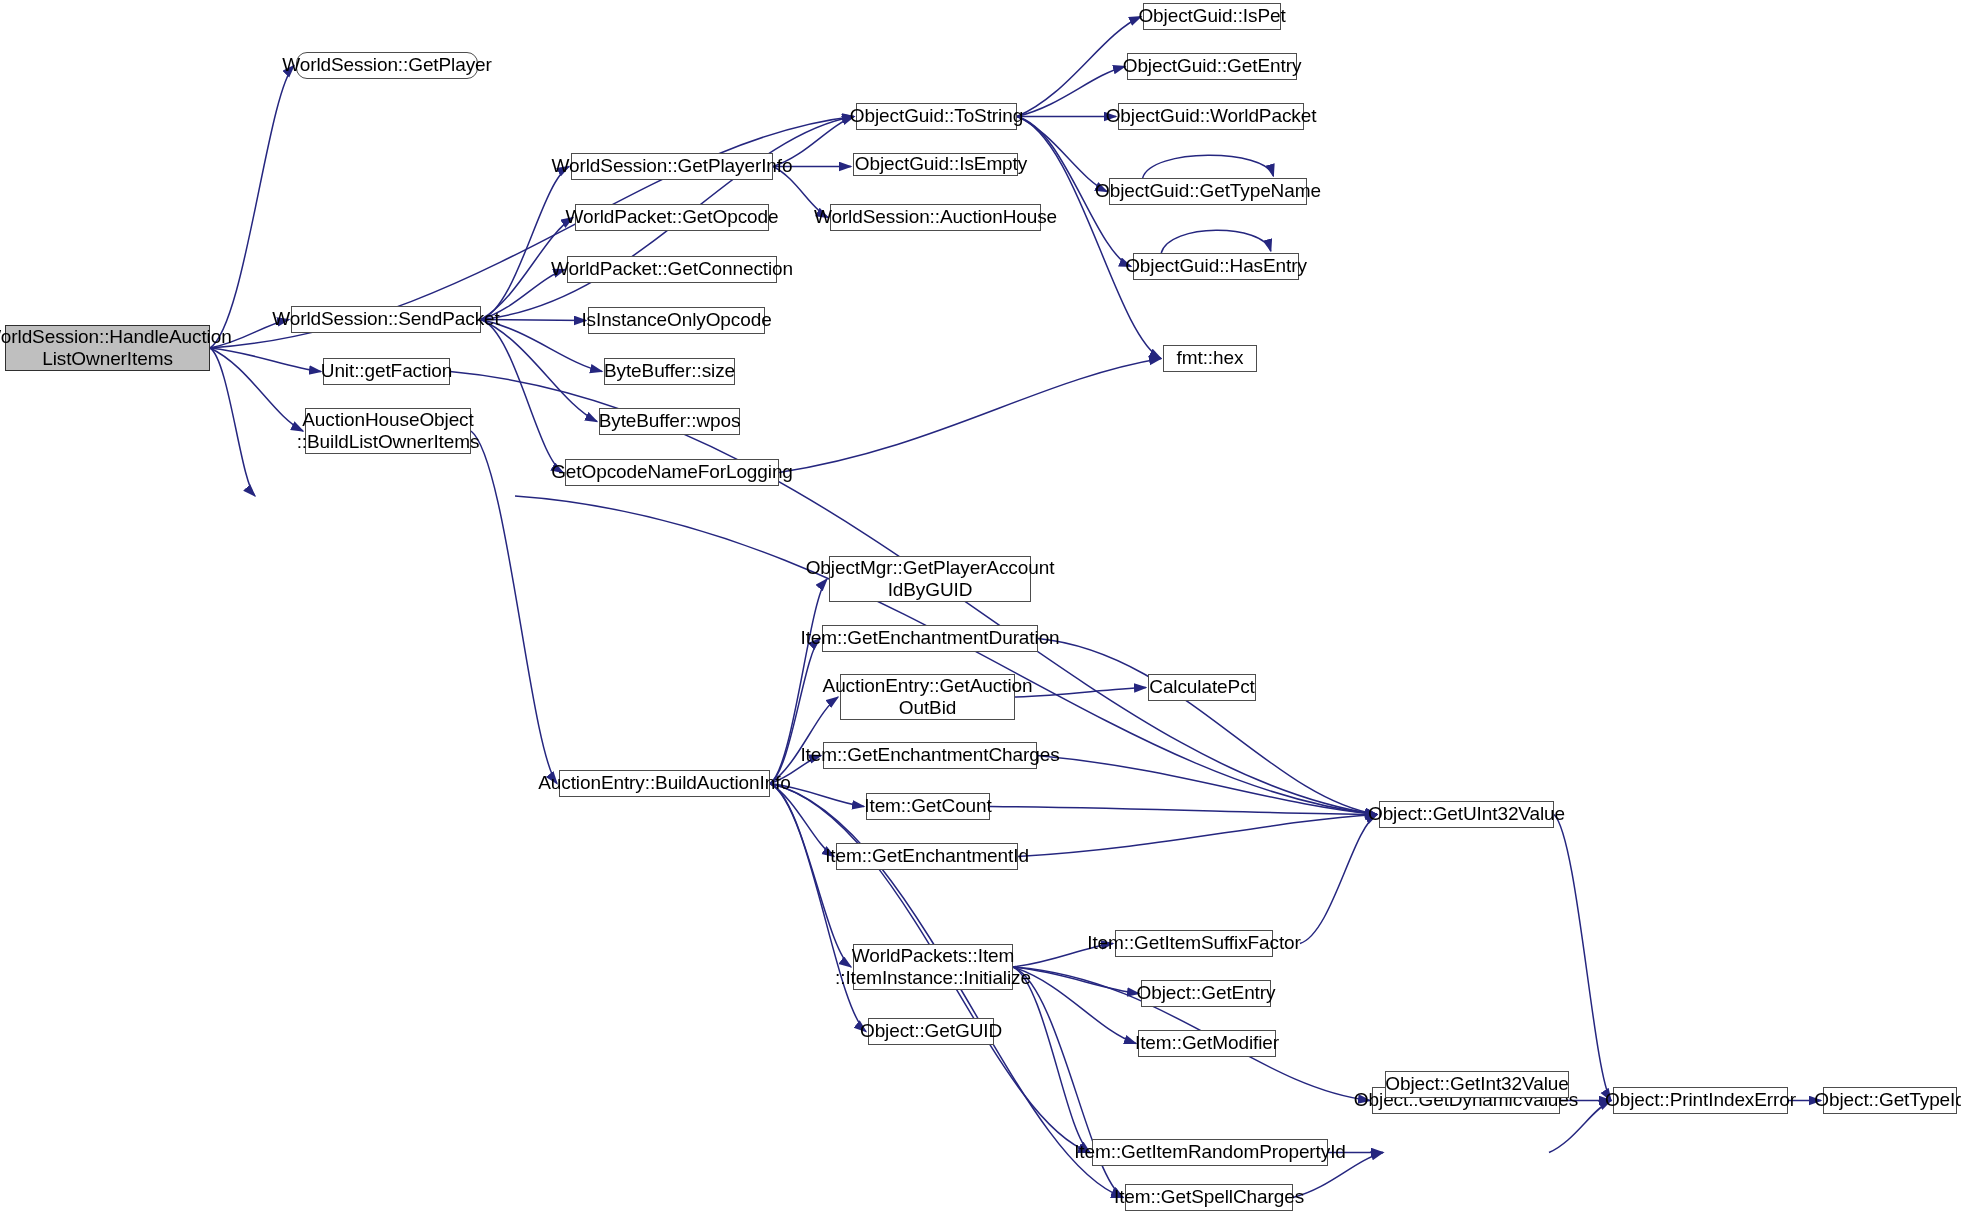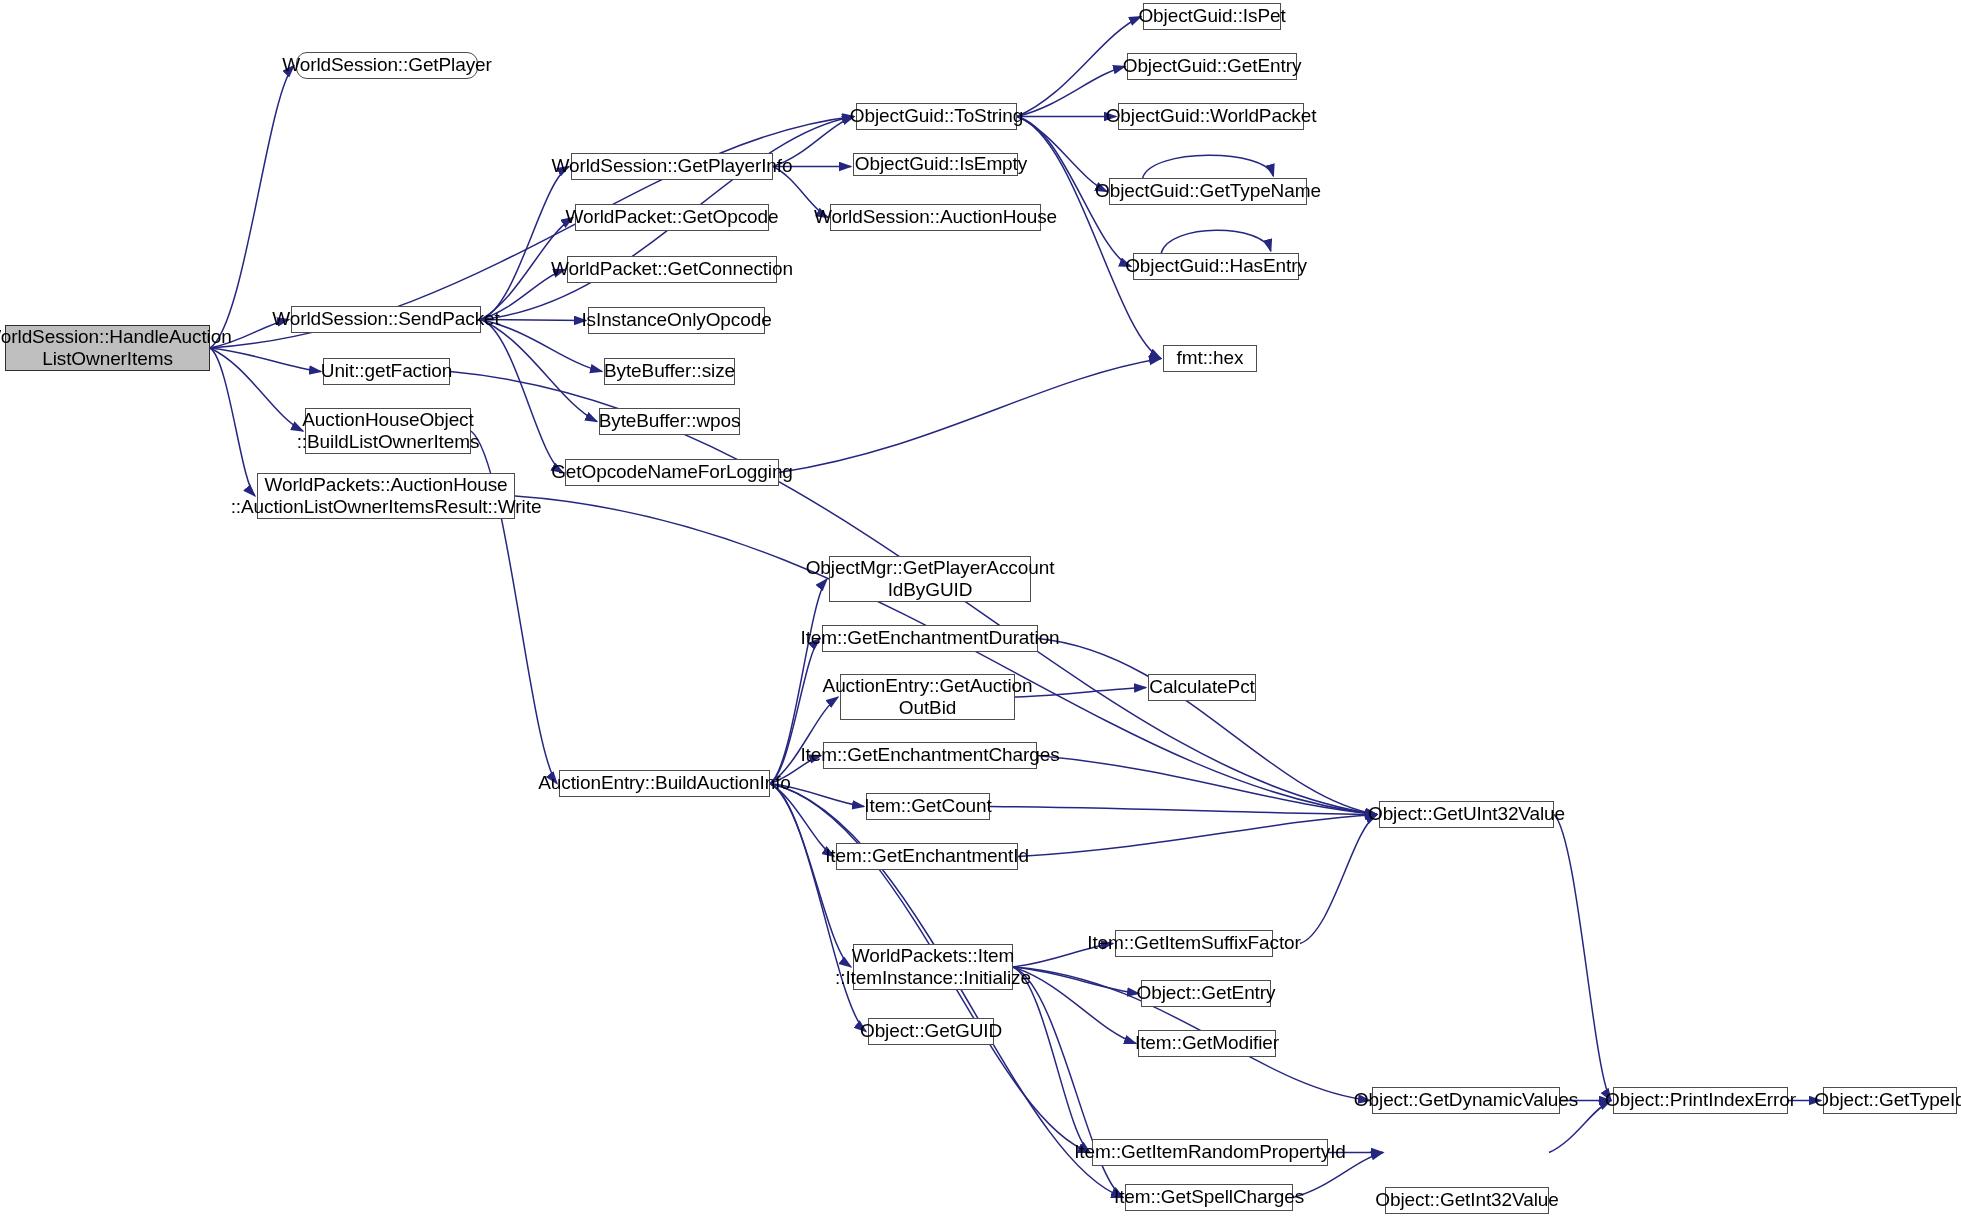--- a/index.html
+++ b/index.html
@@ -127,22 +127,20 @@
       </g>
   </svg>
   <div id="node-layer">
       <div class="node root" style="left: 5px; top: 325px; width: 205px; height: 46px;"><span class="node-label">WorldSession::HandleAuction
 ListOwnerItems</span></div>
       <div class="node" style="left: 296px; top: 52px; width: 182px; height: 27px; border-radius: 11px;"><span class="node-label">WorldSession::GetPlayer</span></div>
       <div class="node" style="left: 291px; top: 306px; width: 190px; height: 27px;"><span class="node-label">WorldSession::SendPacket</span></div>
       <div class="node" style="left: 323px; top: 358px; width: 127px; height: 27px;"><span class="node-label">Unit::getFaction</span></div>
       <div class="node" style="left: 305px; top: 408px; width: 166px; height: 46px;"><span class="node-label">AuctionHouseObject
 ::BuildListOwnerItems</span></div>
-      <div class="node" style="left: 257px; top: 473px; width: 258px; height: 46px;"><span class="node-label">WorldPackets::AuctionHouse
-::AuctionListOwnerItemsResult::Write</span></div>
       <div class="node" style="left: 571px; top: 153px; width: 202px; height: 27px;"><span class="node-label">WorldSession::GetPlayerInfo</span></div>
       <div class="node" style="left: 575px; top: 204px; width: 194px; height: 27px;"><span class="node-label">WorldPacket::GetOpcode</span></div>
       <div class="node" style="left: 567px; top: 256px; width: 210px; height: 27px;"><span class="node-label">WorldPacket::GetConnection</span></div>
       <div class="node" style="left: 588px; top: 307px; width: 177px; height: 27px;"><span class="node-label">IsInstanceOnlyOpcode</span></div>
       <div class="node" style="left: 604px; top: 358px; width: 131px; height: 27px;"><span class="node-label">ByteBuffer::size</span></div>
       <div class="node" style="left: 599px; top: 408px; width: 141px; height: 27px;"><span class="node-label">ByteBuffer::wpos</span></div>
       <div class="node" style="left: 565px; top: 459px; width: 214px; height: 27px;"><span class="node-label">GetOpcodeNameForLogging</span></div>
       <div class="node" style="left: 856px; top: 103px; width: 161px; height: 27px;"><span class="node-label">ObjectGuid::ToString</span></div>
       <div class="node" style="left: 853px; top: 153px; width: 165px; height: 23px; padding-left: 16px;"><span class="node-label">ObjectGuid::IsEmpty</span></div>
       <div class="node" style="left: 830px; top: 204px; width: 211px; height: 27px;"><span class="node-label">WorldSession::AuctionHouse</span></div>
@@ -164,18 +162,18 @@
       <div class="node" style="left: 853px; top: 944px; width: 160px; height: 46px;"><span class="node-label">WorldPackets::Item
 ::ItemInstance::Initialize</span></div>
       <div class="node" style="left: 868px; top: 1018px; width: 126px; height: 27px;"><span class="node-label">Object::GetGUID</span></div>
       <div class="node" style="left: 1148px; top: 674px; width: 108px; height: 27px;"><span class="node-label">CalculatePct</span></div>
       <div class="node" style="left: 1379px; top: 801px; width: 175px; height: 27px;"><span class="node-label">Object::GetUInt32Value</span></div>
       <div class="node" style="left: 1115px; top: 930px; width: 158px; height: 27px;"><span class="node-label">Item::GetItemSuffixFactor</span></div>
       <div class="node" style="left: 1141px; top: 980px; width: 130px; height: 27px;"><span class="node-label">Object::GetEntry</span></div>
       <div class="node" style="left: 1138px; top: 1030px; width: 138px; height: 27px;"><span class="node-label">Item::GetModifier</span></div>
       <div class="node" style="left: 1372px; top: 1087px; width: 188px; height: 27px;"><span class="node-label">Object::GetDynamicValues</span></div>
       <div class="node" style="left: 1092px; top: 1139px; width: 236px; height: 27px;"><span class="node-label">Item::GetItemRandomPropertyId</span></div>
-      <div class="node" style="left: 1385px; top: 1187px; width: 164px; height: 27px;"><span class="node-label">Object::GetInt32Value</span></div>
+      <div class="node" style="left: 1385px; top: 1071px; width: 184px; height: 27px;"><span class="node-label">Object::GetInt32Value</span></div>
       <div class="node" style="left: 1125px; top: 1184px; width: 168px; height: 27px;"><span class="node-label">Item::GetSpellCharges</span></div>
       <div class="node" style="left: 1613px; top: 1087px; width: 175px; height: 27px;"><span class="node-label">Object::PrintIndexError</span></div>
       <div class="node" style="left: 1823px; top: 1087px; width: 134px; height: 27px;"><span class="node-label">Object::GetTypeId</span></div>
     </div>
 </div>
 
 </body></html>

